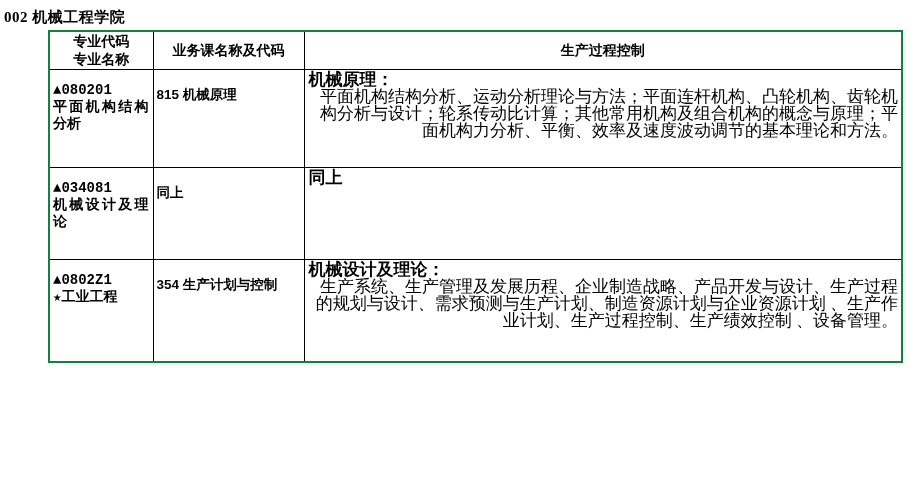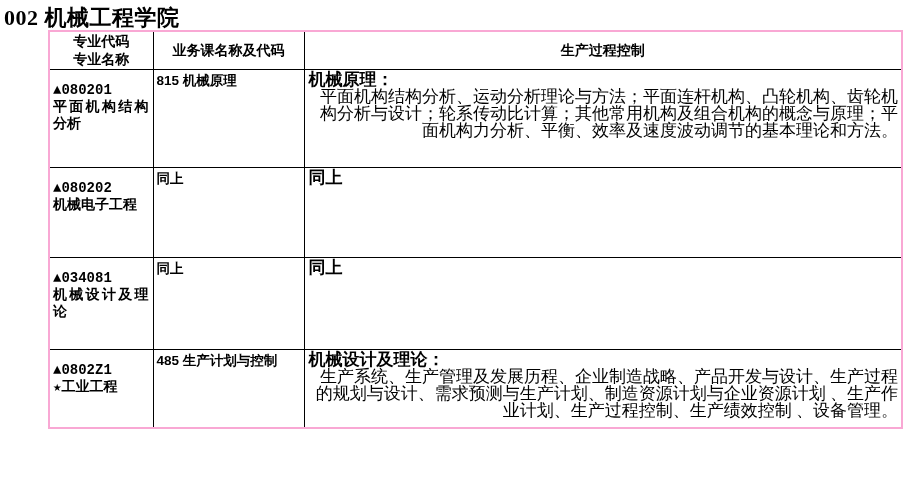--- a/index.html
+++ b/index.html
@@ -7,70 +7,70 @@
   body {
     width: 924px; height: 495px;
     background: #ffffff; color: #000000;
     font-family: "Liberation Sans", sans-serif;
     overflow: hidden;
   }
   .doc-title {
     margin: 5px 0 0 4px;
     font-family: "Liberation Serif", serif;
     font-weight: bold;
-    font-size: 22px;
+    font-size: 15px;
     line-height: 25px;
     letter-spacing: 0.5px;
   }
   .table-title {
     margin: 10px 0 3px 48px;
     font-family: "Liberation Sans", sans-serif;
     font-weight: bold;
     font-size: 14px;
     line-height: 17px;
   }
   table.coverage-table {
     margin-left: 48px;
     border-collapse: collapse;
     table-layout: fixed;
     width: 853px;
-    border: 2px solid #f9a8d4;
+    border: 2px solid #15803d;
   }
   col.c1 { width: 104px; }
   col.c2 { width: 151px; }
   col.c3 { width: 598px; }
   th, td {
     border: 1px solid #000;
     padding: 0;
     vertical-align: top;
     overflow: hidden;
   }
   tr.header-row { height: 38px; }
   tr.body-row-0 { height: 98px; }
   tr.body-row-1 { height: 90px; }
   tr.body-row-2 { height: 92px; }
-  tr.body-row-3 { height: 79px; }
+  tr.body-row-3 { height: 103px; }
   th {
     vertical-align: middle;
     text-align: center;
     font-weight: bold;
     font-size: 14px;
     line-height: 18px;
     font-family: "Liberation Sans", sans-serif;
   }
   td.major-cell {
     padding: 12px 4px 0 3px;
     font-weight: bold;
     font-size: 14px;
     line-height: 17px;
     font-family: Liberation Mono, monospace;
   }
   .major-name { text-align: justify; text-justify: inter-character; }
   td.course-cell {
-    padding: 2px 2px 0 3px;
+    padding: 16px 2px 0 3px;
     font-weight: bold;
     font-size: 13.5px;
     line-height: 17px;
     font-family: "Liberation Sans", sans-serif;
   }
   td.coverage-cell {
     padding: 1px 3px 0 4px;
     font-size: 17px;
     line-height: 17px;
   }
@@ -108,50 +108,39 @@
           <div class="major-code">▲080201</div>
           <div class="major-name">平面机构结构分析</div>
         </td>
         <td class="course-cell">815 机械原理</td>
         <td class="coverage-cell">
           <div class="cov-title">机械原理：</div>
           <div class="cov-body">平面机构结构分析、运动分析理论与方法；平面连杆机构、凸轮机构、齿轮机构分析与设计；轮系传动比计算；其他常用机构及组合机构的概念与原理；平面机构力分析、平衡、效率及速度波动调节的基本理论和方法。</div>
         </td>
       </tr>
 
-      <tr class="body-row-1">
-        <td class="major-cell">
-          <div class="major-code">▲080202</div>
-          <div class="major-name">机械电子工程</div>
-        </td>
-        <td class="course-cell">同上</td>
-        <td class="coverage-cell">
-          <div class="cov-title">同上</div>
-          <div class="cov-body"></div>
-        </td>
-      </tr>
 
       <tr class="body-row-2">
         <td class="major-cell">
           <div class="major-code">▲034081</div>
           <div class="major-name">机械设计及理论</div>
         </td>
         <td class="course-cell">同上</td>
         <td class="coverage-cell">
           <div class="cov-title">同上</div>
           <div class="cov-body"></div>
         </td>
       </tr>
 
       <tr class="body-row-3">
         <td class="major-cell">
           <div class="major-code">▲0802Z1</div>
           <div class="major-name">★工业工程</div>
         </td>
-        <td class="course-cell">485 生产计划与控制</td>
+        <td class="course-cell">354 生产计划与控制</td>
         <td class="coverage-cell">
           <div class="cov-title">机械设计及理论：</div>
           <div class="cov-body">生产系统、生产管理及发展历程、企业制造战略、产品开发与设计、生产过程的规划与设计、需求预测与生产计划、制造资源计划与企业资源计划 、生产作业计划、生产过程控制、生产绩效控制 、设备管理。</div>
         </td>
       </tr>
 
     </tbody>
   </table>
 </div>
 

